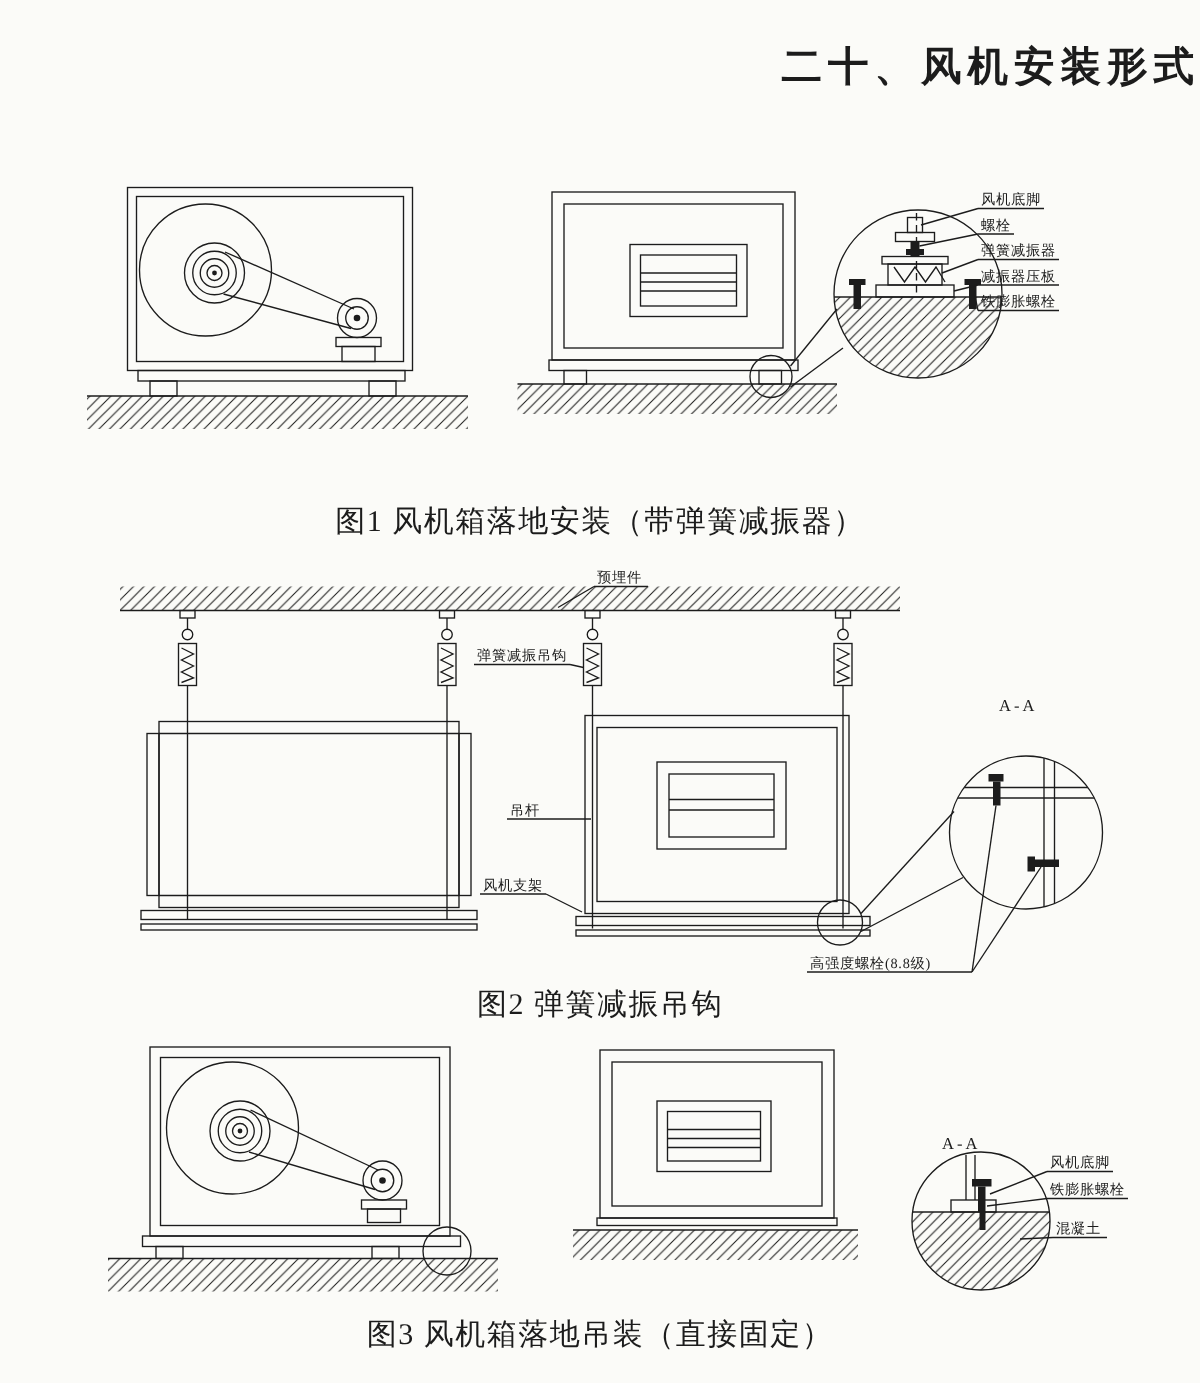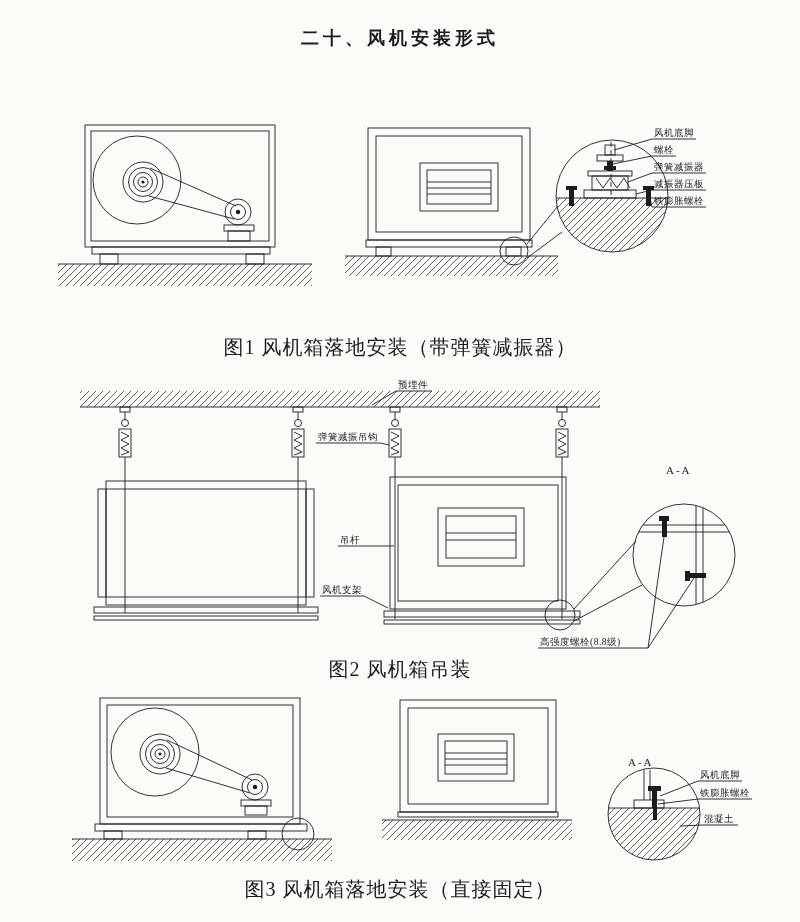--- a/index.html
+++ b/index.html
@@ -7,21 +7,21 @@
   body {
     background: var(--paper, #fbfbf8);
     color: var(--ink, #1c1c1c);
     font-family: "Liberation Serif", "DejaVu Serif", serif;
     position: relative;
     overflow: hidden;
   }
   .page { position:absolute; inset:0; }
   .title {
     position:absolute; top:26px; left:0; width:100%;
-    text-align:center; font-size:18px; font-weight:bold; letter-spacing:4px;
+    text-align:right; font-size:27px; font-weight:bold; letter-spacing:4px;
   }
   .caption {
     position:absolute; left:0; width:100%;
     text-align:center; font-size:20px; letter-spacing:1px;
   }
   svg.fig { position:absolute; left:0; color: var(--ink, #1c1c1c); display:block; }
   .ln { stroke: currentColor; fill: none; stroke-width: 0.9; }
   .solid { fill: currentColor; stroke: none; }
   svg text { fill: currentColor; font-family: "Liberation Serif", "DejaVu Serif", serif; }
   .lbl { font-size: 9.5px; letter-spacing: 0.5px; }
@@ -264,21 +264,21 @@
       <line class="ln" x1="320" y1="221" x2="364" y2="221" stroke-width="0.6"></line>
       <line class="ln" x1="364" y1="221" x2="388" y2="233" stroke-width="0.6"></line>
 
       <text class="lbl" x="540" y="270">高强度螺栓(8.8级)</text>
       <line class="ln" x1="538" y1="273" x2="648" y2="273" stroke-width="0.6"></line>
       <line class="ln" x1="648" y1="273" x2="664" y2="162" stroke-width="0.6"></line>
       <line class="ln" x1="648" y1="273" x2="694" y2="203" stroke-width="0.6"></line>
     </g>
   </svg>
 
-  <div class="caption" style="top:656px">图2 风机箱吊装</div>
+  <div class="caption" style="top:656px">图2 弹簧减振吊钩</div>
 
   <svg class="fig" style="top:688px" width="800" height="205" viewBox="0 0 800 205">
     <defs>
       <pattern id="h3" patternUnits="userSpaceOnUse" width="7" height="7">
         <path d="M0,7 L7,0 M-2,2 L2,-2 M5,9 L9,5" stroke="currentColor" stroke-width="0.7" fill="none"></path>
       </pattern>
       <clipPath id="c3">
           <circle cx="654" cy="126" r="46"></circle>
         </clipPath>
     </defs>
@@ -360,15 +360,15 @@
       <text class="lbl" x="700" y="108">铁膨胀螺栓</text>
       <line class="ln" x1="698" y1="111" x2="752" y2="111" stroke-width="0.6"></line>
       <line class="ln" x1="698" y1="111" x2="658" y2="116" stroke-width="0.6"></line>
 
       <text class="lbl" x="704" y="134">混凝土</text>
       <line class="ln" x1="702" y1="137" x2="738" y2="137" stroke-width="0.6"></line>
       <line class="ln" x1="702" y1="137" x2="680" y2="138" stroke-width="0.6"></line>
     </g>
   </svg>
 
-  <div class="caption" style="top:876px">图3 风机箱落地安装（直接固定）</div>
+  <div class="caption" style="top:876px">图3 风机箱落地吊装（直接固定）</div>
 
 </div>
 
 </body></html>

